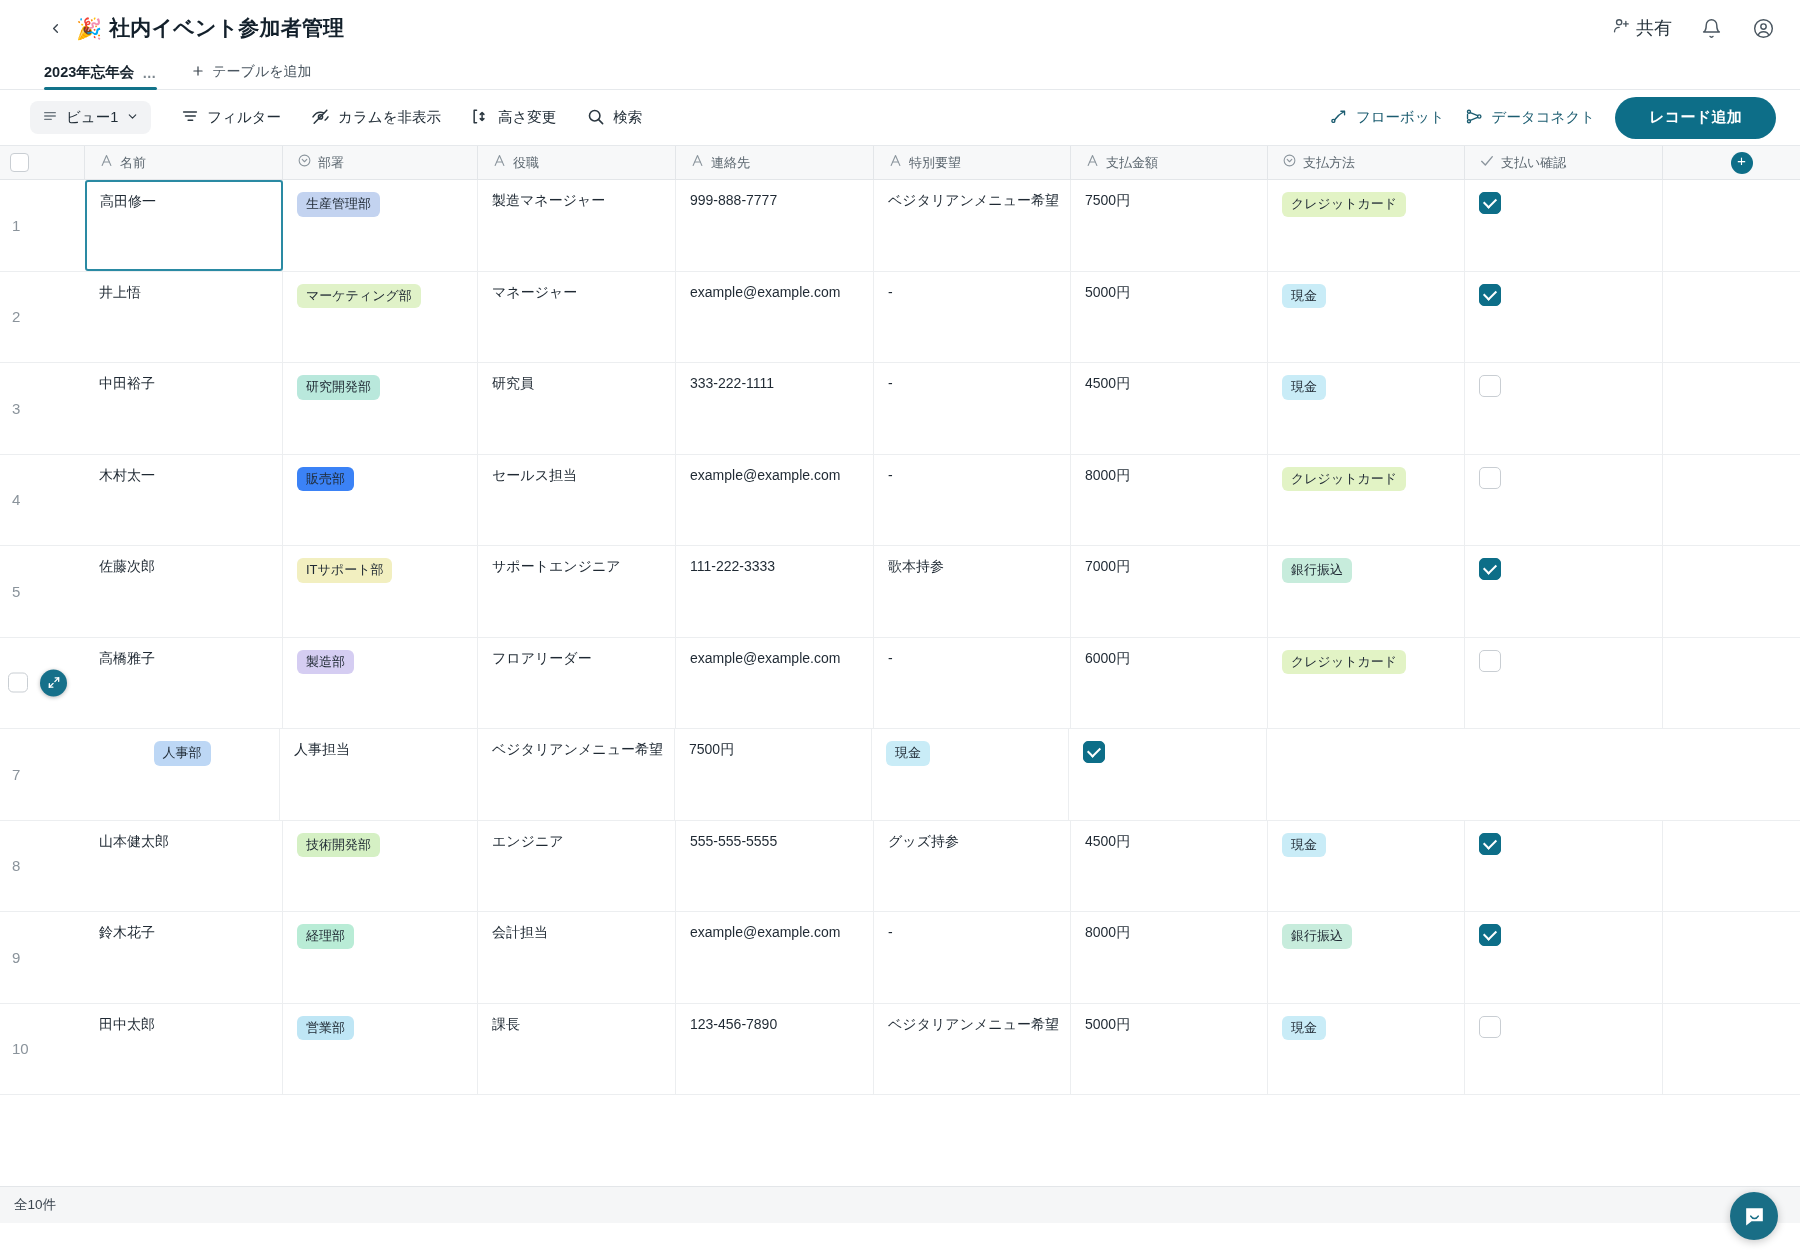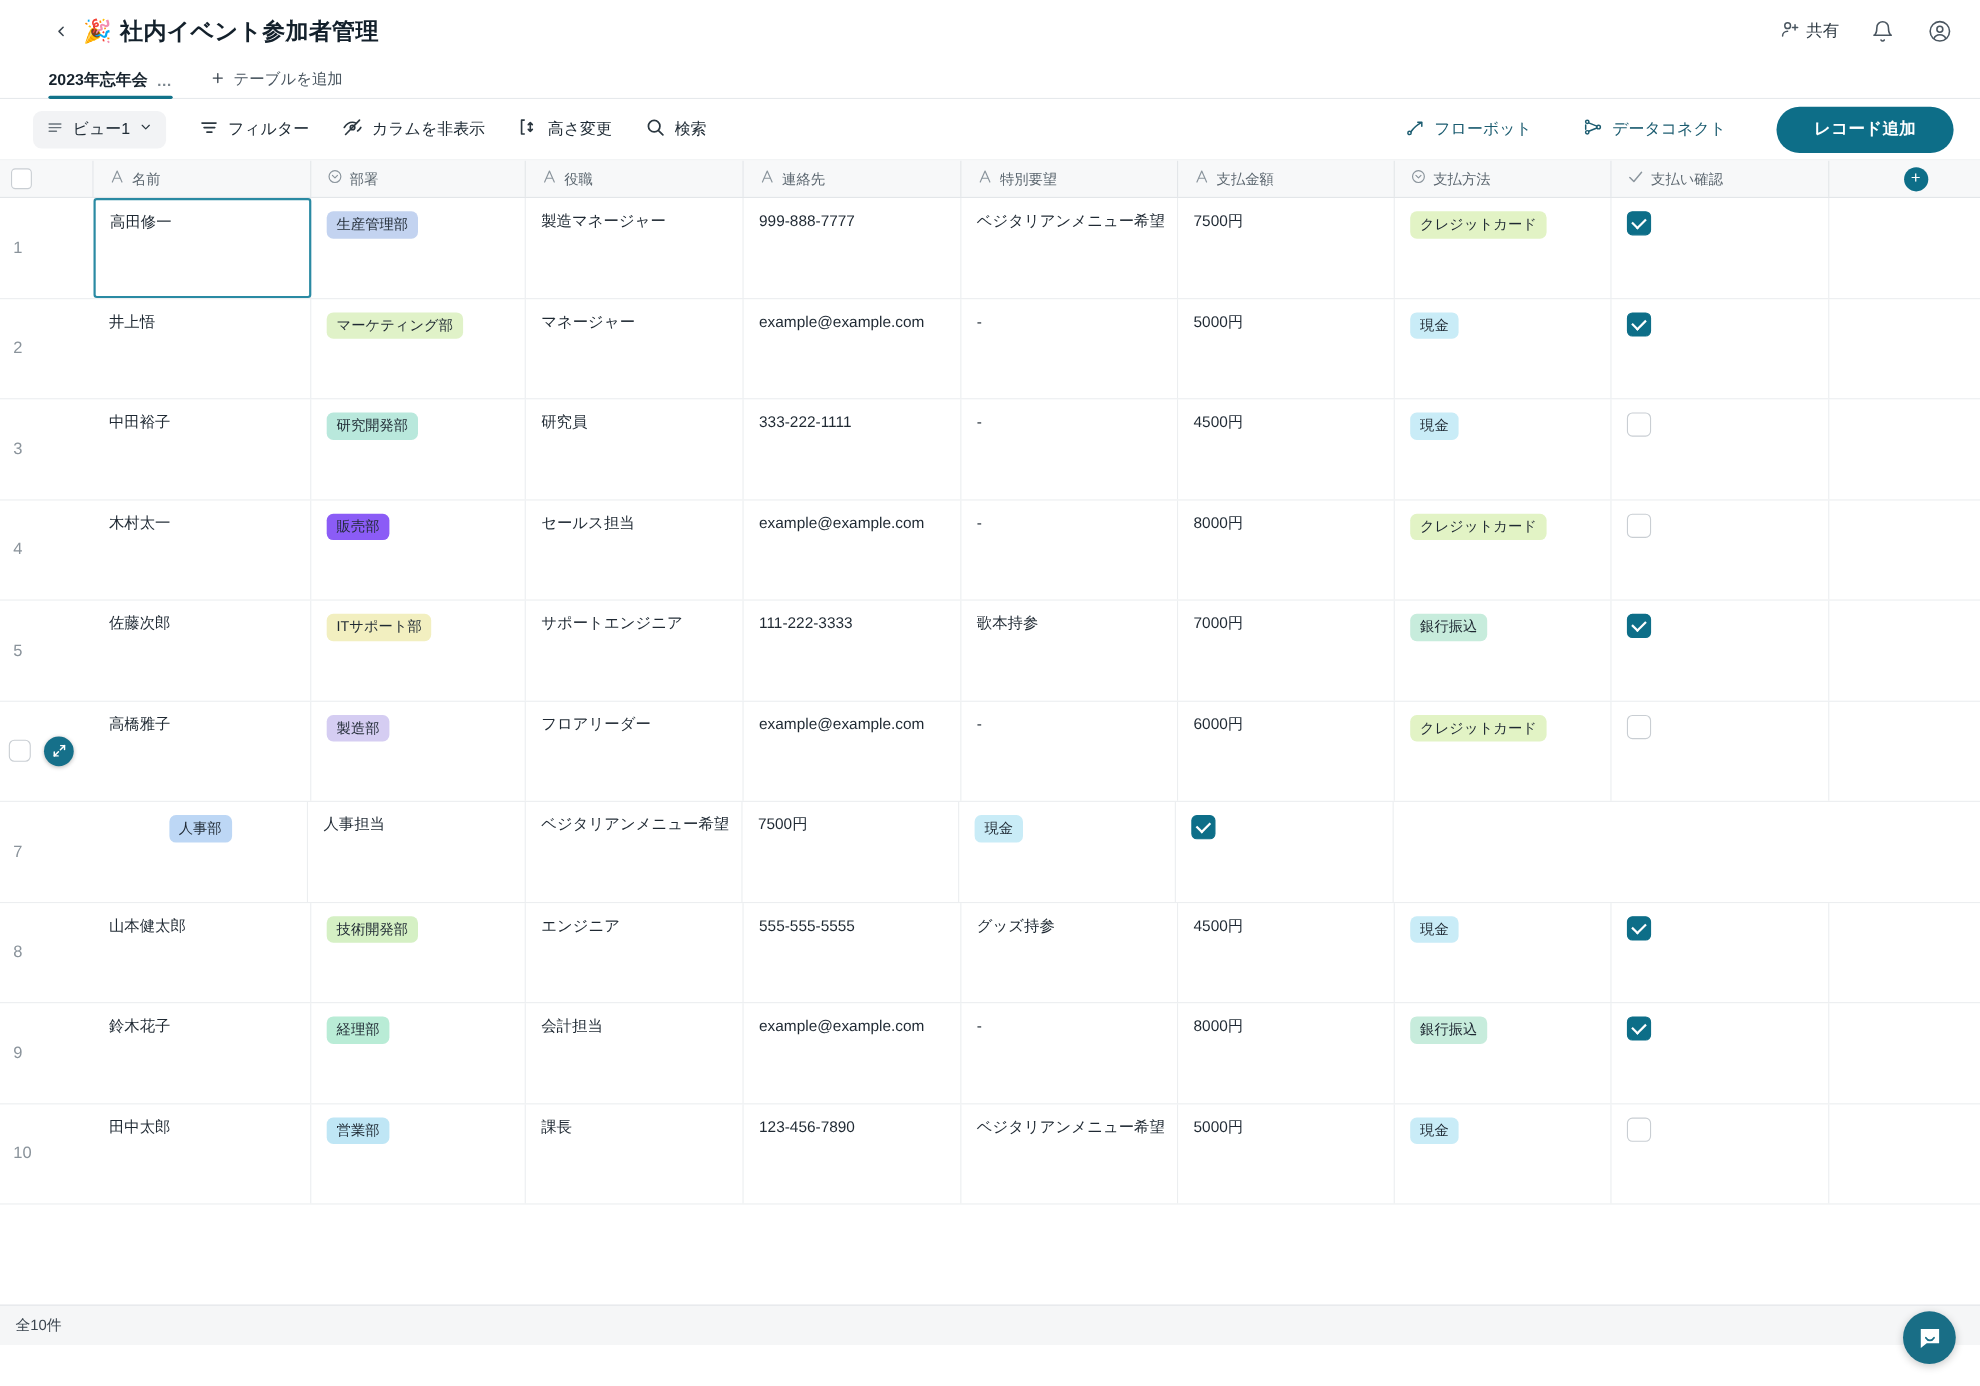--- a/index.html
+++ b/index.html
@@ -27,21 +27,21 @@
   }
   .app-emoji { font-size: 21px; line-height: 1; margin-right: 7px; }
   .app-title {
     font-size: 21px; font-weight: 700; letter-spacing: .2px;
     color: #13202b; white-space: nowrap;
   }
   .topbar-spacer { flex: 1 1 auto; }
   .top-actions { display: flex; align-items: center; gap: 26px; }
   .share-btn {
     display: flex; align-items: center; gap: 5px;
-    font-size: 15px; color: #2b3740; cursor: pointer;
+    font-size: 18px; color: #2b3740; cursor: pointer;
   }
   .icon-btn { width: 26px; height: 26px; color: #4a5660; cursor: pointer;
               display: flex; align-items: center; justify-content: center; }
 
   
   .tabstrip {
     height: 34px; display: flex; align-items: flex-end;
     padding-left: 44px; gap: 34px;
     border-bottom: 1px solid #e6e9ec;
     background: #fff;
@@ -73,21 +73,21 @@
     display: flex; align-items: center; gap: 8px;
     background: #f2f3f5; border-radius: 8px;
     padding: 7px 12px; font-size: 14.5px; color: #202c36; cursor: pointer;
   }
   .tool-item {
     display: flex; align-items: center; gap: 8px;
     font-size: 14.5px; color: #202c36; cursor: pointer;
   }
   .toolbar-spacer { flex: 1 1 auto; }
   .tool-right {
-    display: flex; align-items: center; gap: 46px;
+    display: flex; align-items: center; gap: 20px;
   }
   .tool-right .tool-item { color: #1b5c70; font-size: 14.5px; }
   .record-add {
     background: #0d6e88; color: #fff; border: none;
     border-radius: 22px; height: 42px; padding: 0 34px;
     font-size: 15px; font-weight: 700; cursor: pointer;
     font-family: inherit; letter-spacing: .3px;
   }
 
   
@@ -439,21 +439,21 @@
         <div class="g-cell" style="width: 198px;">
           <div class="cb"></div>
         </div>
         <div class="g-cell tail"></div>
       </div>
       <div class="grid-row">
         <div class="g-cell rownum">
           <span>4</span>
         </div>
         <div class="g-cell" style="width: 198px;">木村太一</div>
-        <div class="g-cell" style="width: 195px;"><span class="tag" style="background:#8b5cf6">販売部</span></div>
+        <div class="g-cell" style="width: 195px;"><span class="tag" style="background:#3b82f6">販売部</span></div>
         <div class="g-cell" style="width: 198px;">セールス担当</div>
         <div class="g-cell" style="width: 198px;">example@example.com</div>
         <div class="g-cell" style="width: 197px;">-</div>
         <div class="g-cell" style="width: 197px;">8000円</div>
         <div class="g-cell" style="width: 197px;"><span class="tag" style="background:#e2f3c5">クレジットカード</span></div>
         <div class="g-cell" style="width: 198px;">
           <div class="cb"></div>
         </div>
         <div class="g-cell tail"></div>
       </div>

